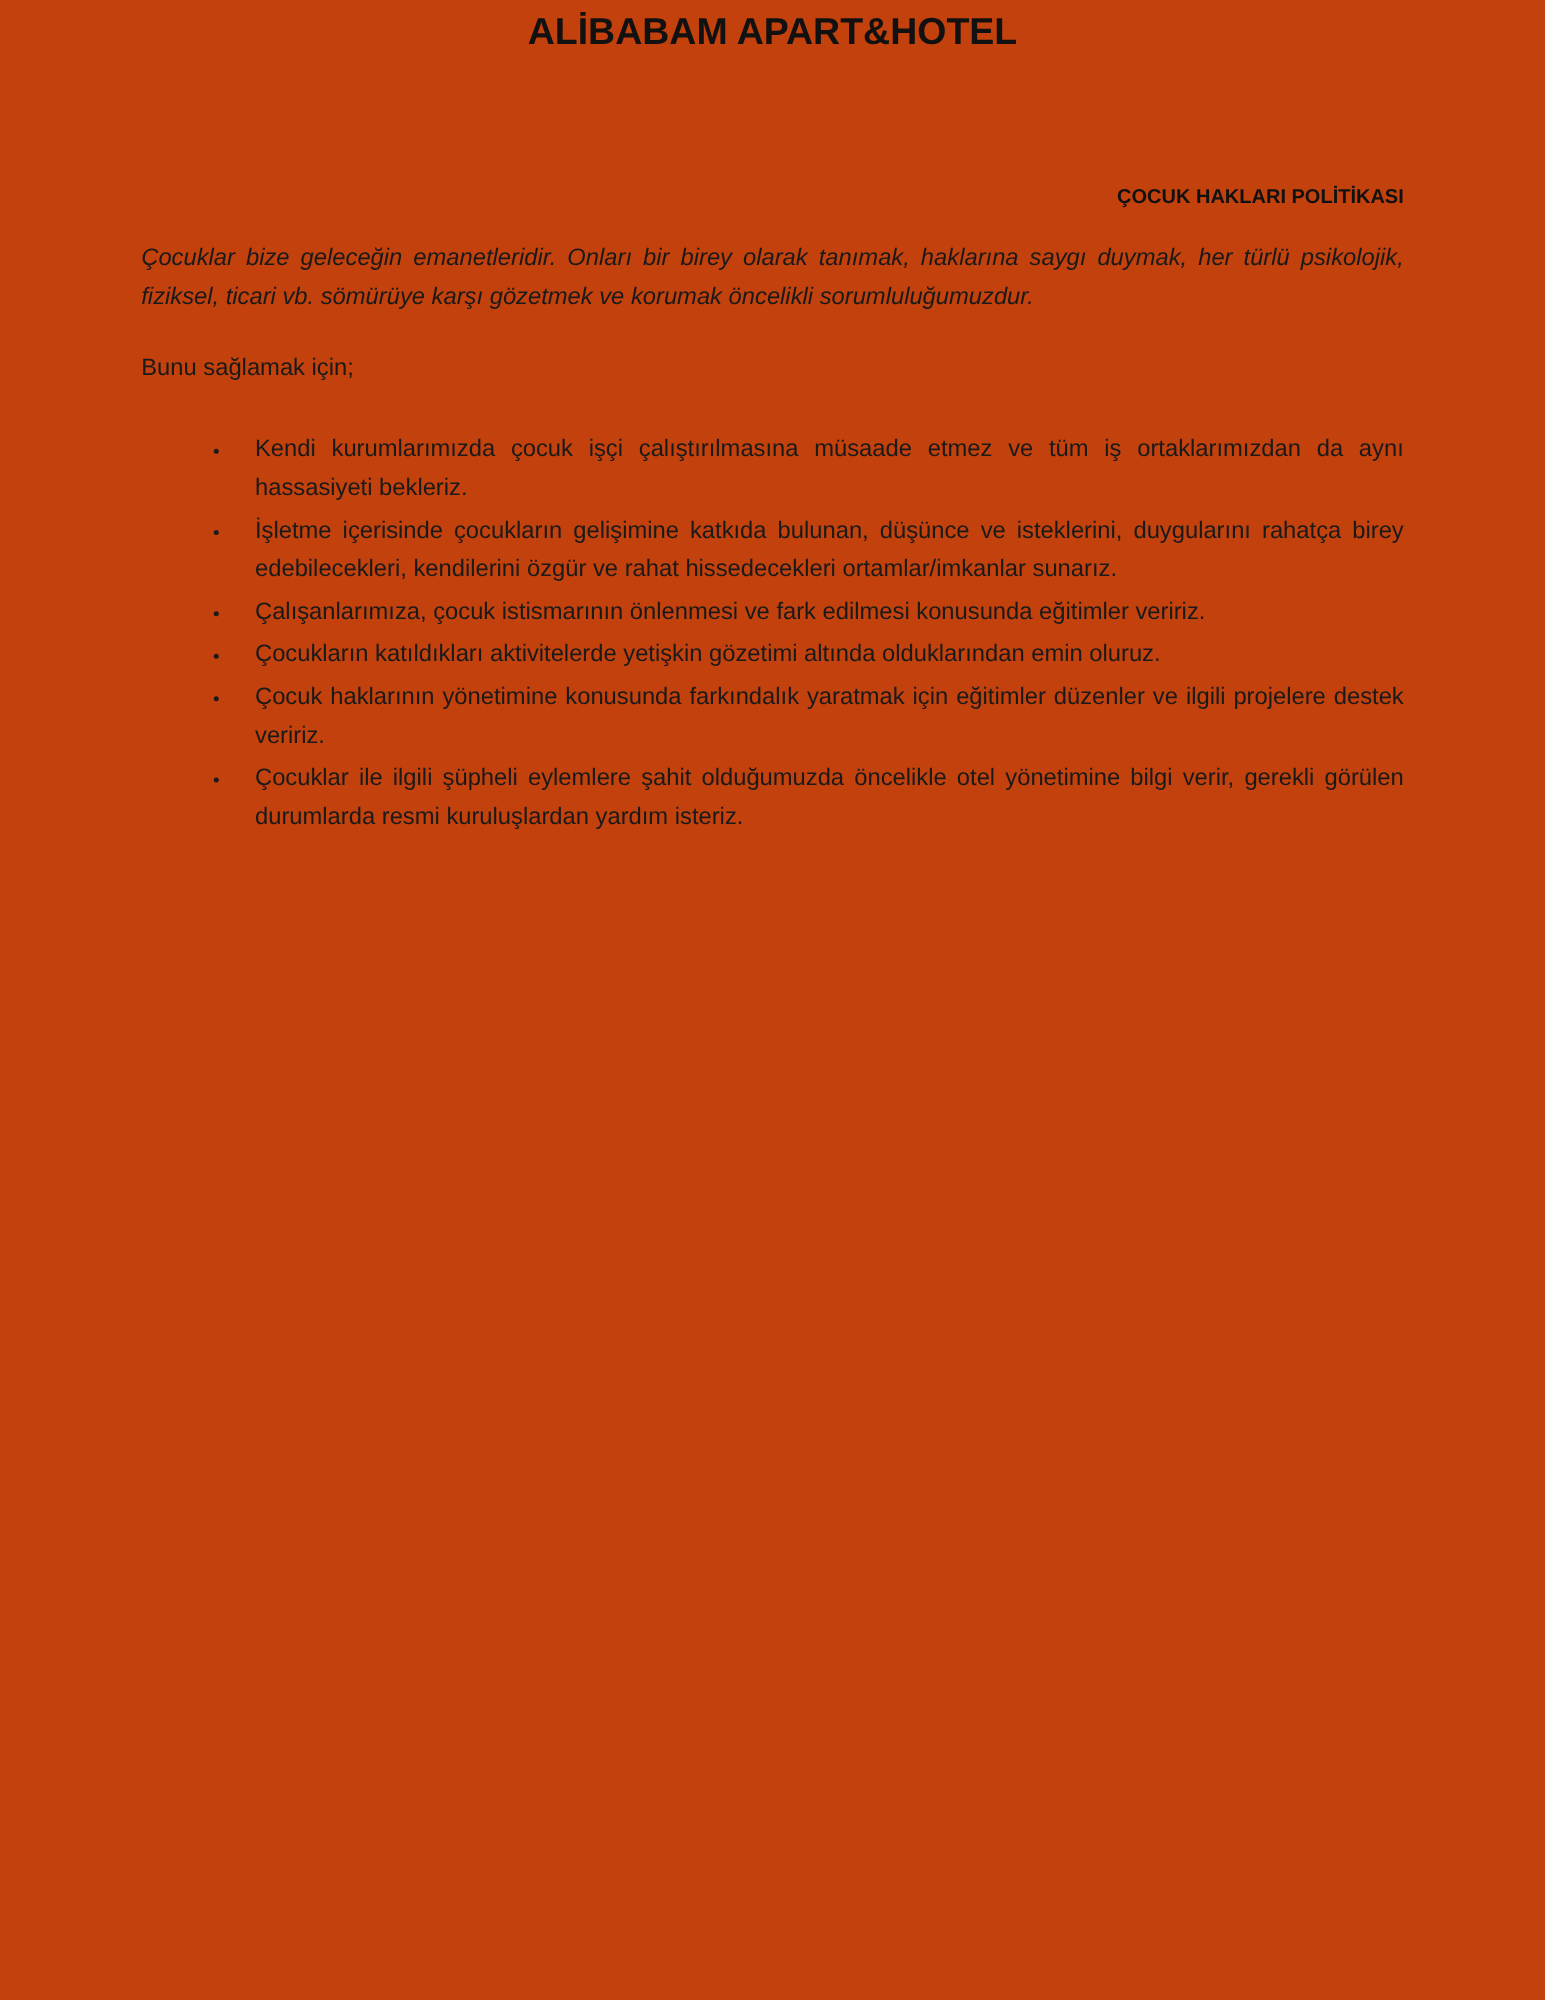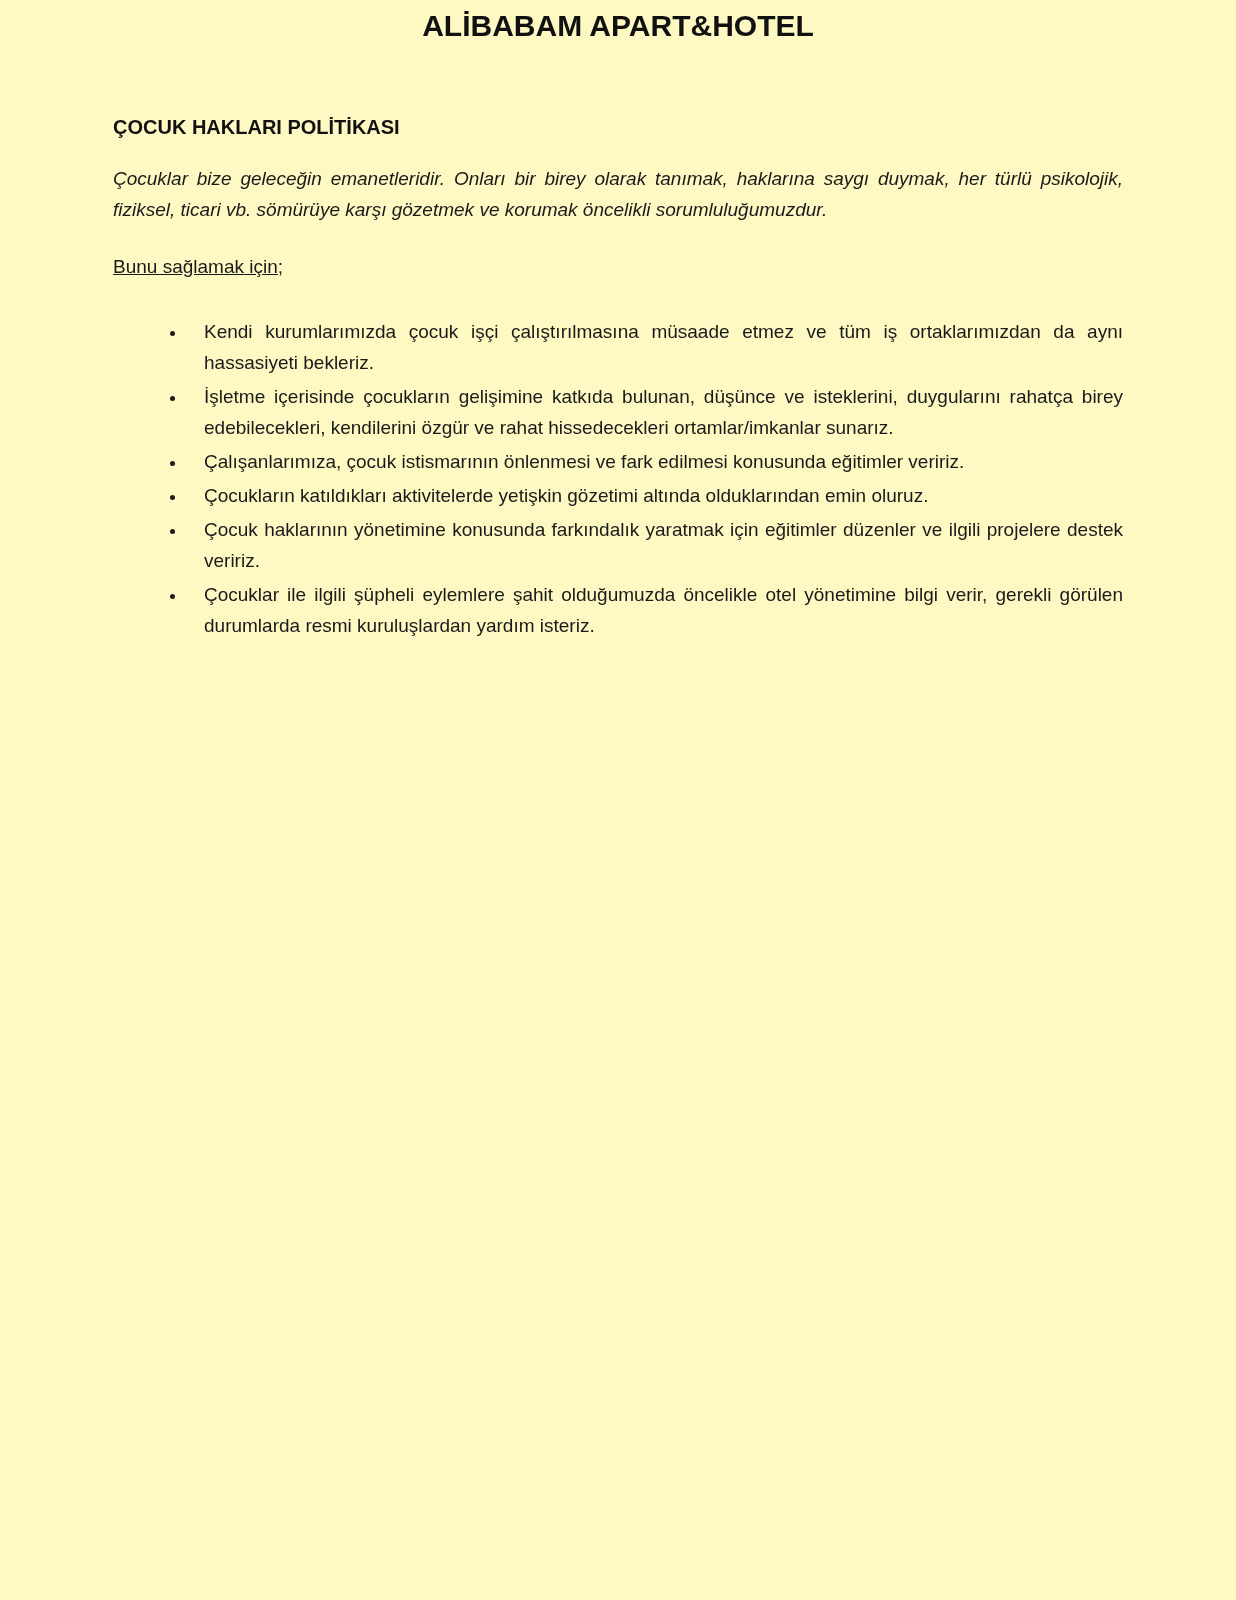--- a/index.html
+++ b/index.html
@@ -5,53 +5,52 @@
   * { margin: 0; padding: 0; box-sizing: border-box; }
   html, body {
     background: #ffffff;
     font-family: "Liberation Sans", "DejaVu Sans", sans-serif;
     color: #1a1a1a;
   }
   .page {
     width: 1236px;
     height: 1600px;
     margin: 0 auto;
-    background: #fef9c3;
+    background: #c2410c;
     padding: 8px 113px 0 113px;
     overflow: hidden;
   }
   .doc-title {
     font-size: 30px;
     font-weight: bold;
     text-align: center;
     letter-spacing: 0px;
     line-height: 1.2;
     color: #111111;
   }
   .section-heading {
-    margin-top: 72px;
-    font-size: 20px;
+    margin-top: 105px;
+    font-size: 16px;
     font-weight: bold;
-    text-align: left;
+    text-align: right;
     color: #111111;
   }
   .body-text {
     font-size: 19px;
     line-height: 31px;
     color: #1a1a1a;
   }
   .intro {
     margin-top: 24px;
     text-align: justify;
     font-style: italic;
   }
   .lead-in {
     margin-top: 26px;
     text-align: left;
-    text-decoration: underline;
   }
   ul.policy-list {
     margin-top: 34px;
     list-style: disc;
     padding-left: 73px;
   }
   ul.policy-list li {
     text-align: justify;
     padding-left: 18px;
     margin-bottom: 3px;

